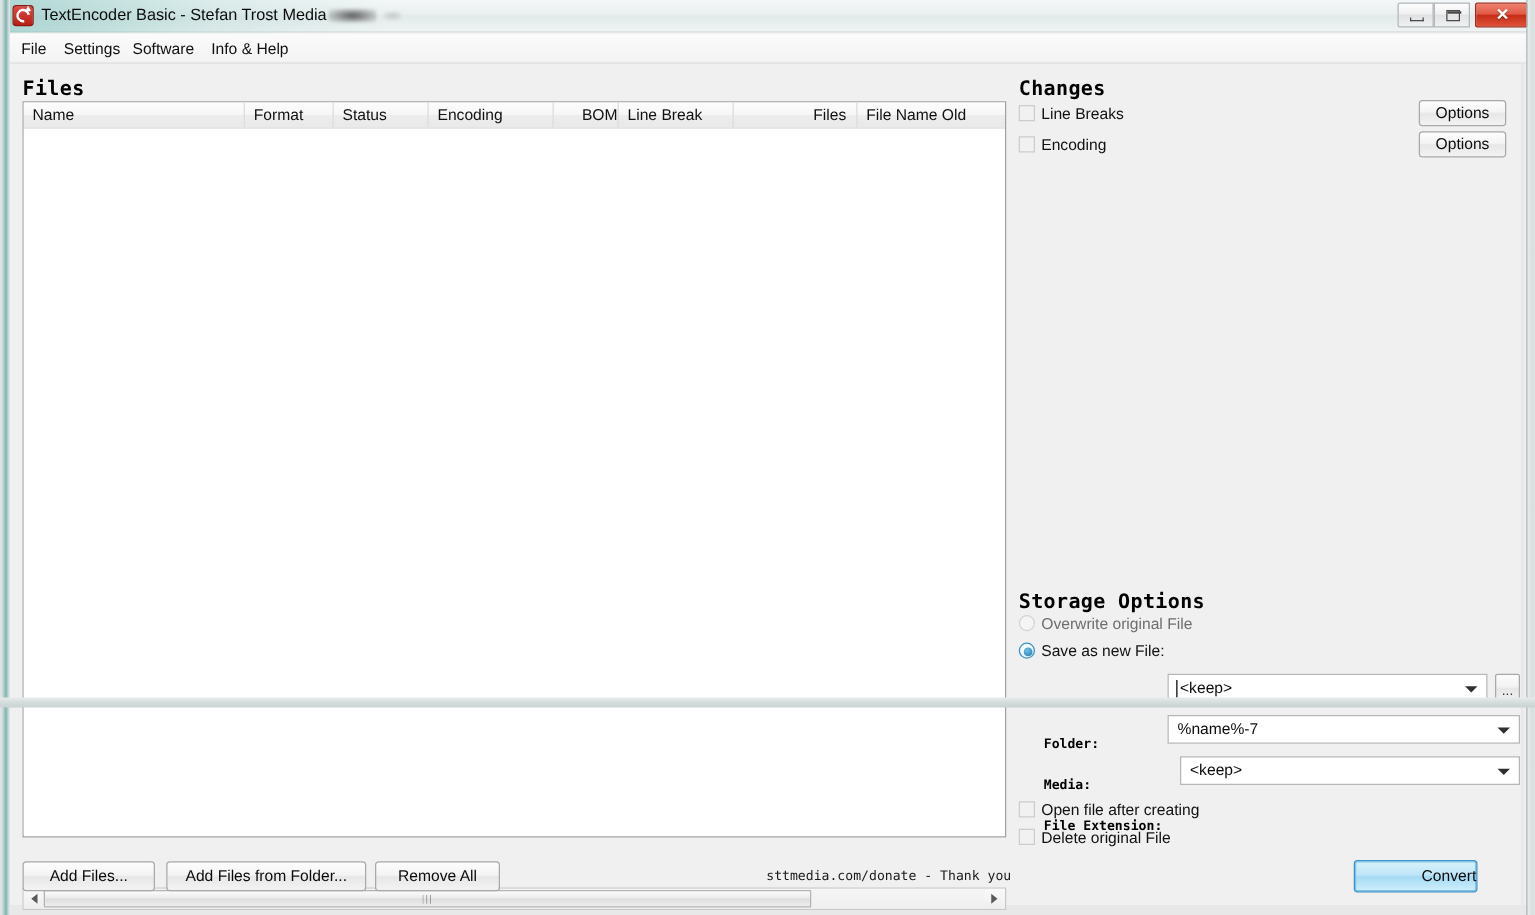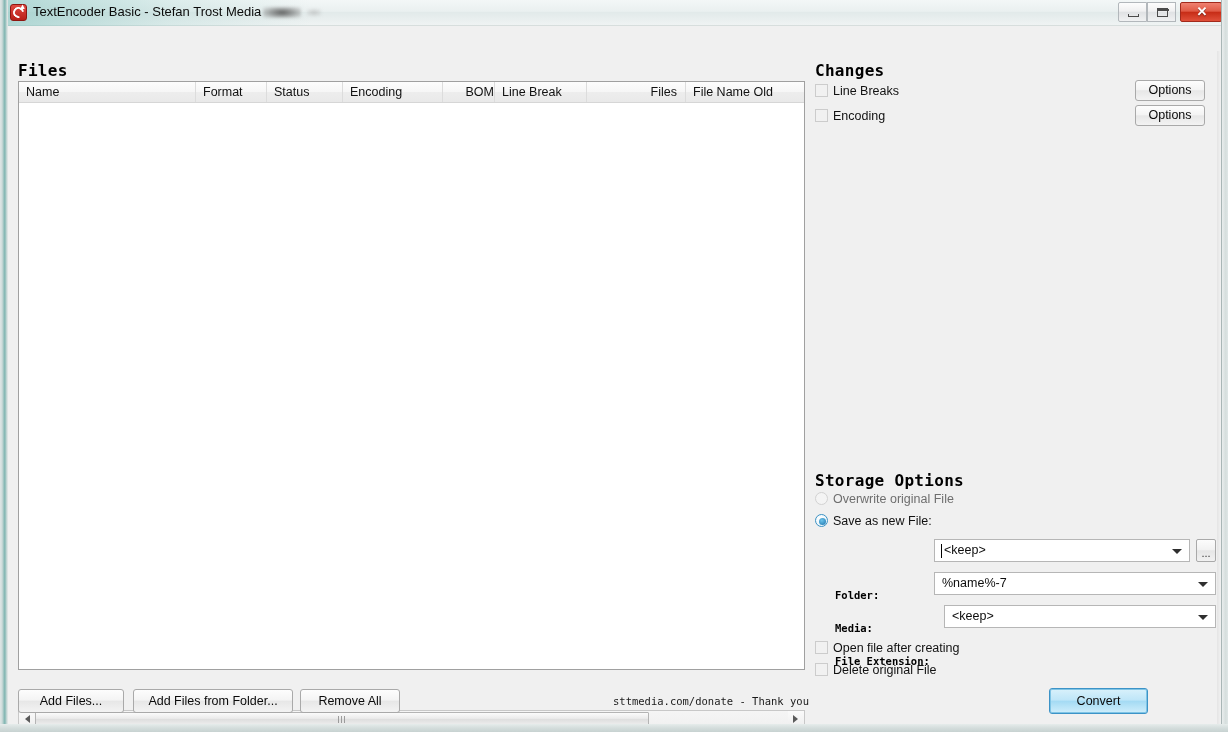--- a/index.html
+++ b/index.html
@@ -9,21 +9,21 @@
     overflow: hidden;
     background: #e8e8e8;
     font-family: "Liberation Sans", sans-serif;
     font-size: 12px;
     color: #000;
   }
 
   
   #window {
     position: absolute; left: 0; top: 0;
-    width: 1228px; height: 732px;
+    width: 1228px; height: 566px;
     background: #f0f0f0;
   }
 
   
   .frame-left {
     position: absolute; left: 0; top: 0; width: 8px; height: 732px;
     background: linear-gradient(to right,#dfe6e6 0%, #cfdcdb 25%, #9fc4c1 45%, #7fb5b1 60%, #bcd3d1 80%, #eaeaea 100%);
   }
   .frame-right {
     position: absolute; right: 0; top: 0; width: 7px; height: 732px;
@@ -327,20 +327,26 @@
       <div class="glyph"></div>
     </div>
     <div class="winbtn" id="btn-max">
       <div class="glyph"></div>
     </div>
     <div class="winbtn" id="btn-close">
       <div class="glyph">✕</div>
     </div>
   </div>
 
+  <div id="menubar">
+    <div class="menu-item" style="left:2px">File</div>
+    <div class="menu-item" style="left:36px">Settings</div>
+    <div class="menu-item" style="left:91px">Software</div>
+    <div class="menu-item" style="left:154px">Info &amp; Help</div>
+  </div>
 
   <div id="content">
 
     <div id="right-strip"></div>
 
     <div class="section-label" style="left:10px; top:10px;">Files</div>
 
     <div id="filelist">
       <div id="filelist-head">
         <div class="col-head" style="left:0px;   width:177px;">Name</div>
@@ -422,20 +428,20 @@
       <div class="cbox dim"></div>
       <div class="cblabel">Delete original File</div>
     </div>
 
     <div class="btn" style="left:10px;  top:638px; width:106px; height:24px; line-height:22px;">Add Files...</div>
     <div class="btn" style="left:125px; top:638px; width:160px; height:24px; line-height:22px;">Add Files from Folder...</div>
     <div class="btn" style="left:292px; top:638px; width:100px; height:24px; line-height:22px;">Remove All</div>
 
     <div id="donate-text" style="left:605px; top:644px;">sttmedia.com/donate - Thank you</div>
 
-    <div class="btn" id="btn-convert" style="left:1041px; top:637px; width:99px; height:26px; line-height:24px;">Convert</div>
+    <div class="btn" id="btn-convert" style="left:1075px; top:637px; width:99px; height:26px; line-height:24px;text-align:right;">Convert</div>
 
   </div>
 
   <div class="frame-left"></div>
   <div class="frame-right"></div>
   <div class="frame-bottom"></div>
 </div>
 
 </body></html>

